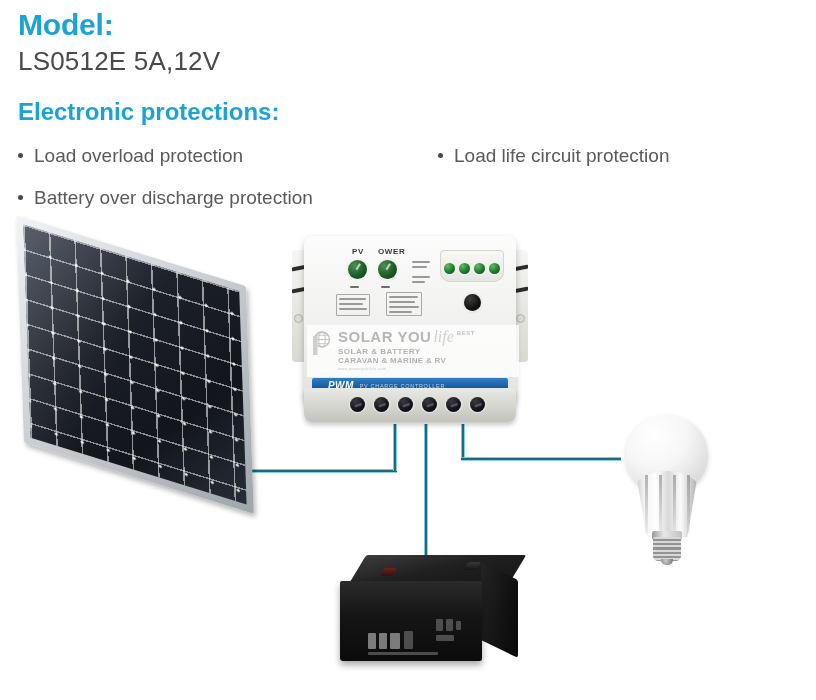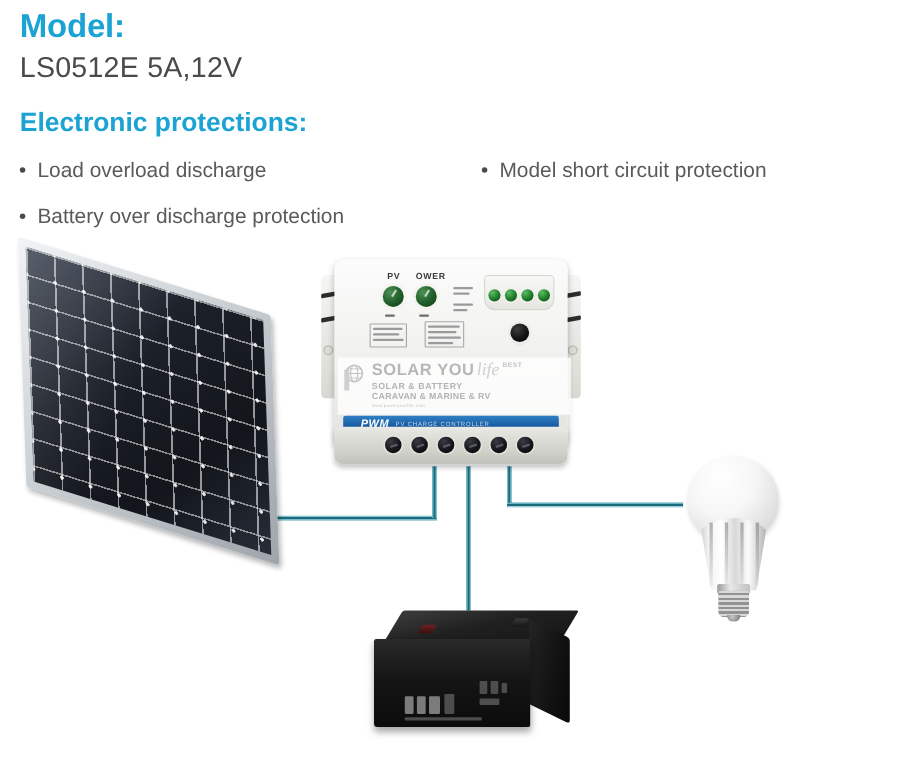--- a/index.html
+++ b/index.html
@@ -260,32 +260,32 @@
 
 <div id="page">
 
   <div class="h-model">Model:</div>
   <div class="model-value">LS0512E  5A,12V</div>
   <div class="h-prot">Electronic protections:</div>
 
   <div class="bullets-left">
     <div class="blt">
       <span class="dot"></span>
-      <span>Load overload discharge</span>
+      <span>Load overload protection</span>
     </div>
     <div class="blt">
       <span class="dot"></span>
       <span>Battery over discharge protection</span>
     </div>
   </div>
 
   <div class="bullets-right">
     <div class="blt">
       <span class="dot"></span>
-      <span>Model short circuit protection</span>
+      <span>Load life circuit protection</span>
     </div>
   </div>
 
   <div class="wire v" style="left:196px; top:448px; height:24px;"></div>
   <div class="wire h" style="left:196px; top:469px; width:201px;"></div>
   <div class="wire v" style="left:393px; top:424px; height:47px;"></div>
 
   <div class="wire v" style="left:424px; top:424px; height:131px;"></div>
 
   <div class="wire v" style="left:461px; top:424px; height:36px;"></div>

